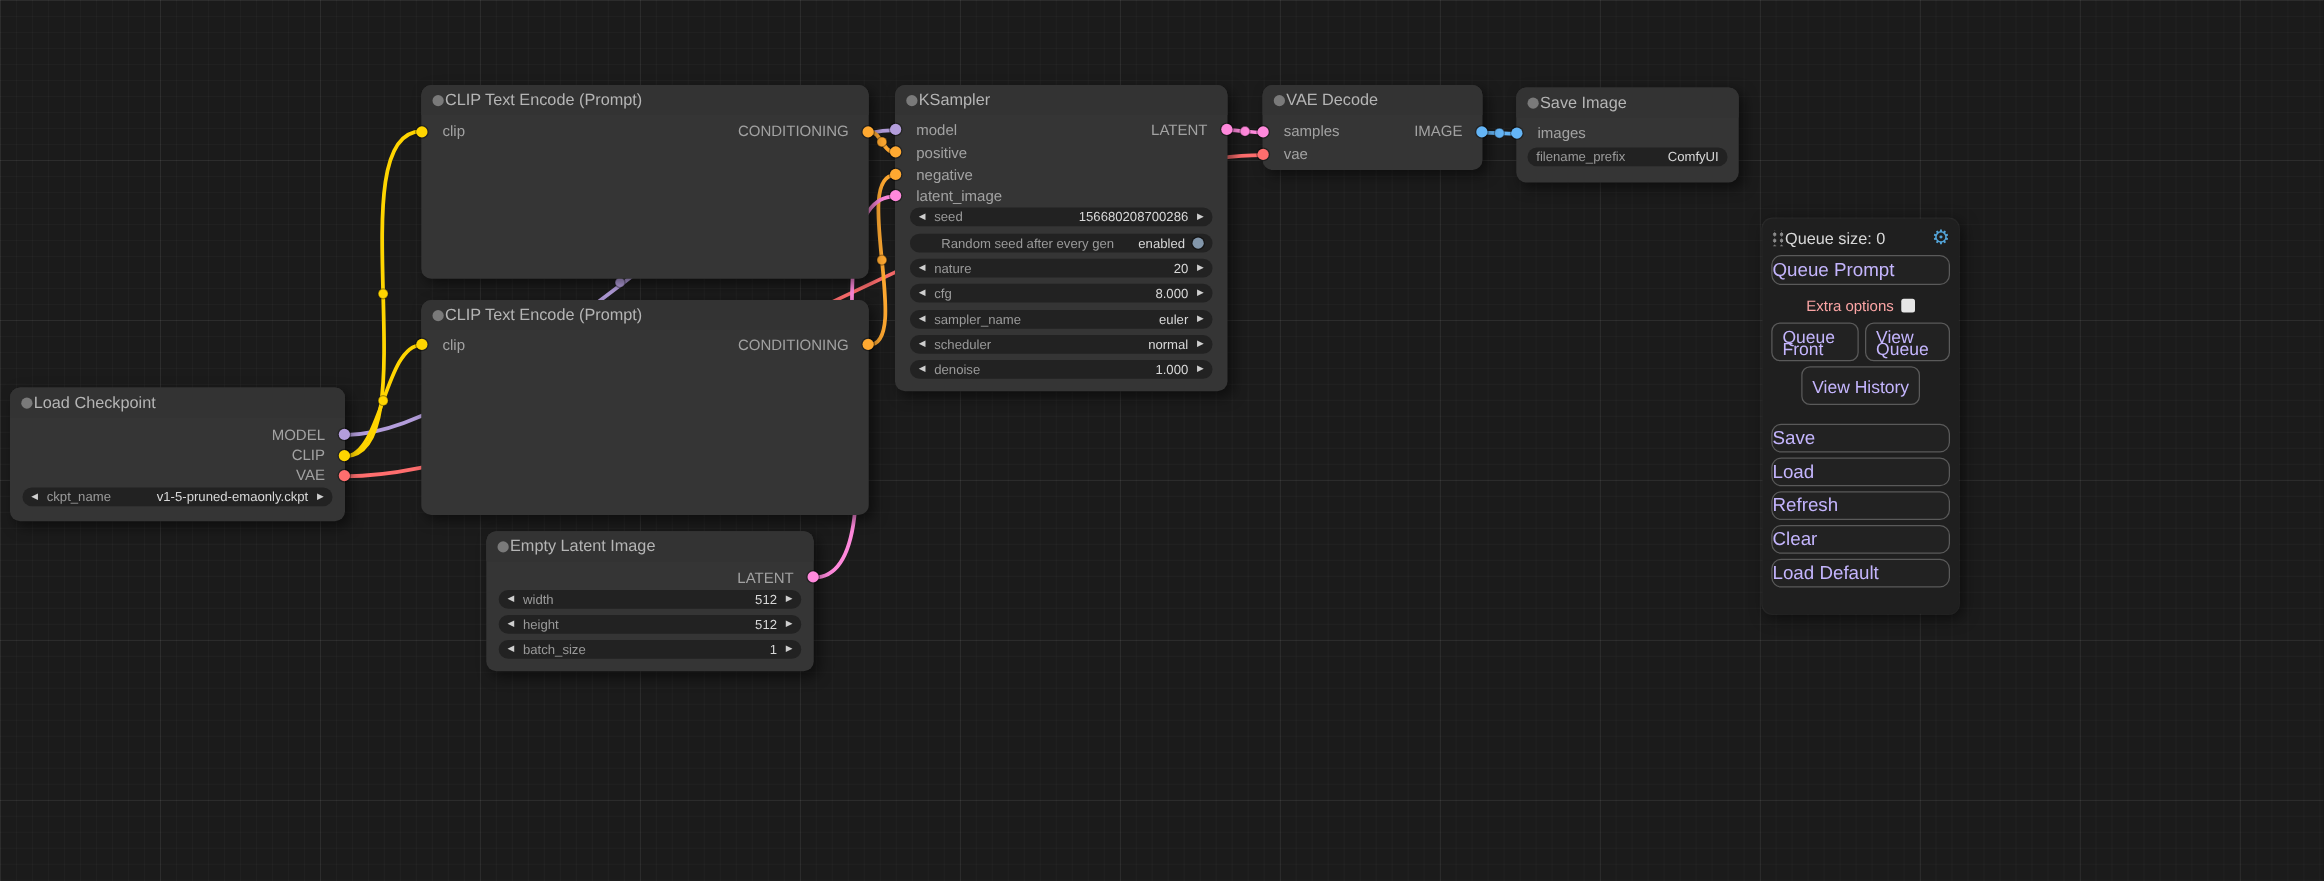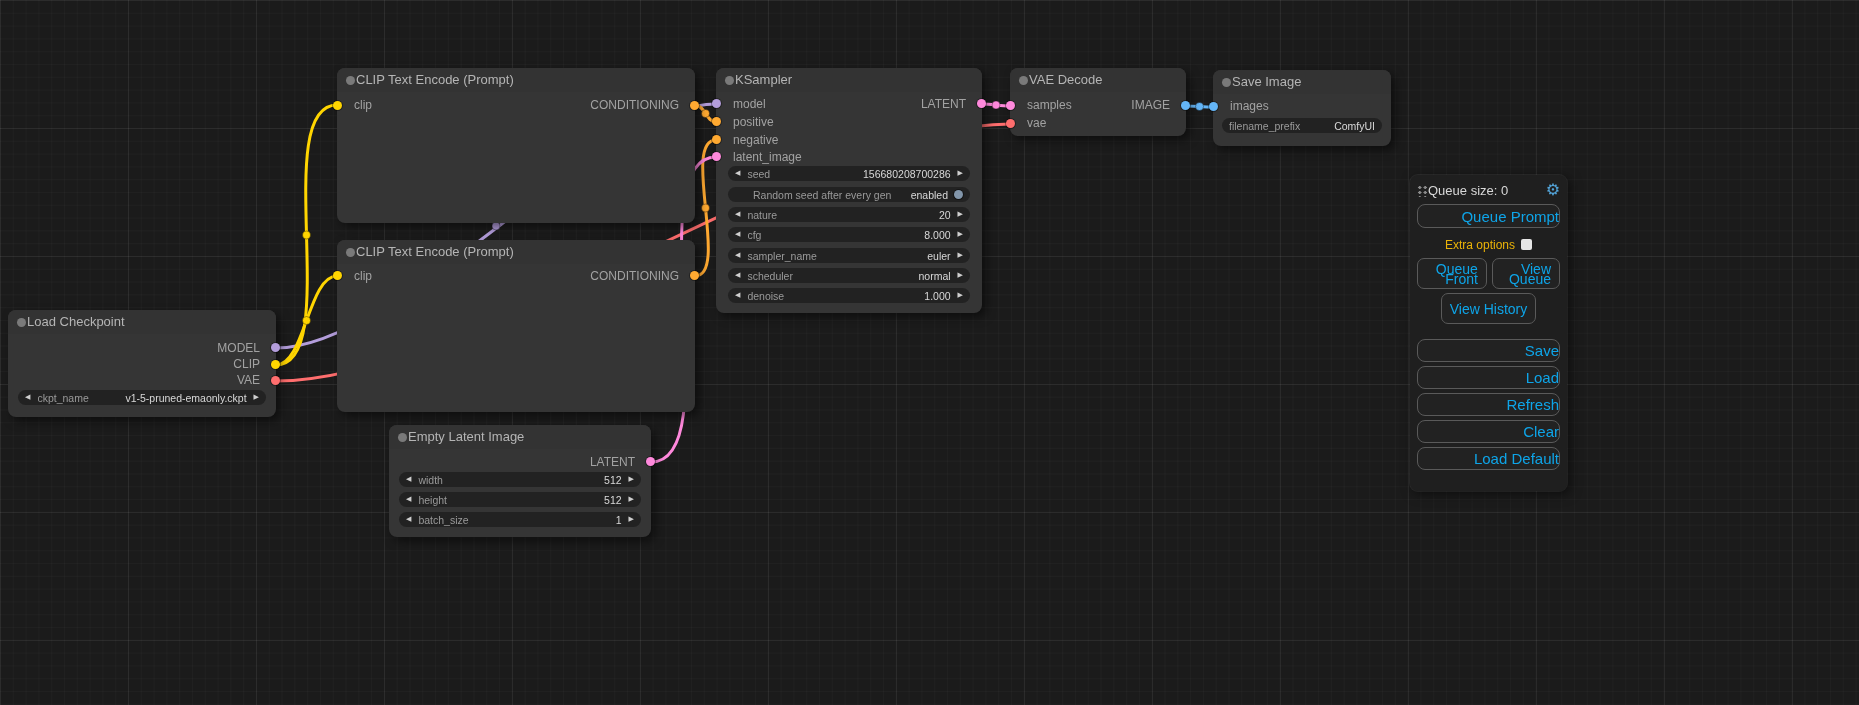--- a/index.html
+++ b/index.html
@@ -45,25 +45,25 @@
     padding:4px 6px;white-space:pre-wrap;overflow:hidden}
 
   .menu{position:absolute;left:1410px;top:175px;width:157px;z-index:4;background:#1f1f1f;border-radius:8px;
     padding:5px 7px 9px;box-shadow:0 0 0 1px rgba(255,255,255,.07),3px 3px 12px rgba(0,0,0,.55)}
   .mhead{display:flex;align-items:center;height:20px;color:#d8d8d8;font-size:13px;margin-bottom:4px}
   .drag{width:11px;height:13px;flex:none;cursor:move;
     background-image:radial-gradient(circle,#8a8a8a 1.4px,transparent 1.6px);
     background-size:5.5px 5px;background-position:0 1px}
   .qsize{flex:1;}
   .gear{color:#53a4d8;font-size:16px;line-height:16px;cursor:pointer;font-family:"DejaVu Sans",sans-serif;flex:none}
-  .btn{display:block;background:#222222;border:1px solid #5a5a5a;color:#0ea5e9;border-radius:8px;
-    font-family:"Liberation Sans",sans-serif;cursor:pointer;text-align:right}
+  .btn{display:block;background:#222222;border:1px solid #5a5a5a;color:#c4b5fd;border-radius:8px;
+    font-family:"Liberation Sans",sans-serif;cursor:pointer;text-align:left}
   .btn.big{width:143px;height:23px;margin:0 auto 4px;font-size:15px}
   .btn.qp{height:24px;margin-bottom:9px}
-  .extra{display:flex;align-items:center;justify-content:center;gap:6px;color:#eab308;font-size:12px;height:15px;margin-bottom:6px}
+  .extra{display:flex;align-items:center;justify-content:center;gap:6px;color:#fca5a5;font-size:12px;height:15px;margin-bottom:6px}
   .chk{width:11px;height:11px;background:#e6e6e6;border-radius:2px;display:inline-block;cursor:pointer}
   .smallrow{display:flex;justify-content:center;gap:5px;margin-bottom:4px}
   .btn.small{height:31px;font-size:14px;line-height:10px;border-radius:7px;padding:2px 8px;display:inline-block}
   .menugap{height:11px}
 </style>
 </head>
 <body>
 
 <div class="canvas">
 

